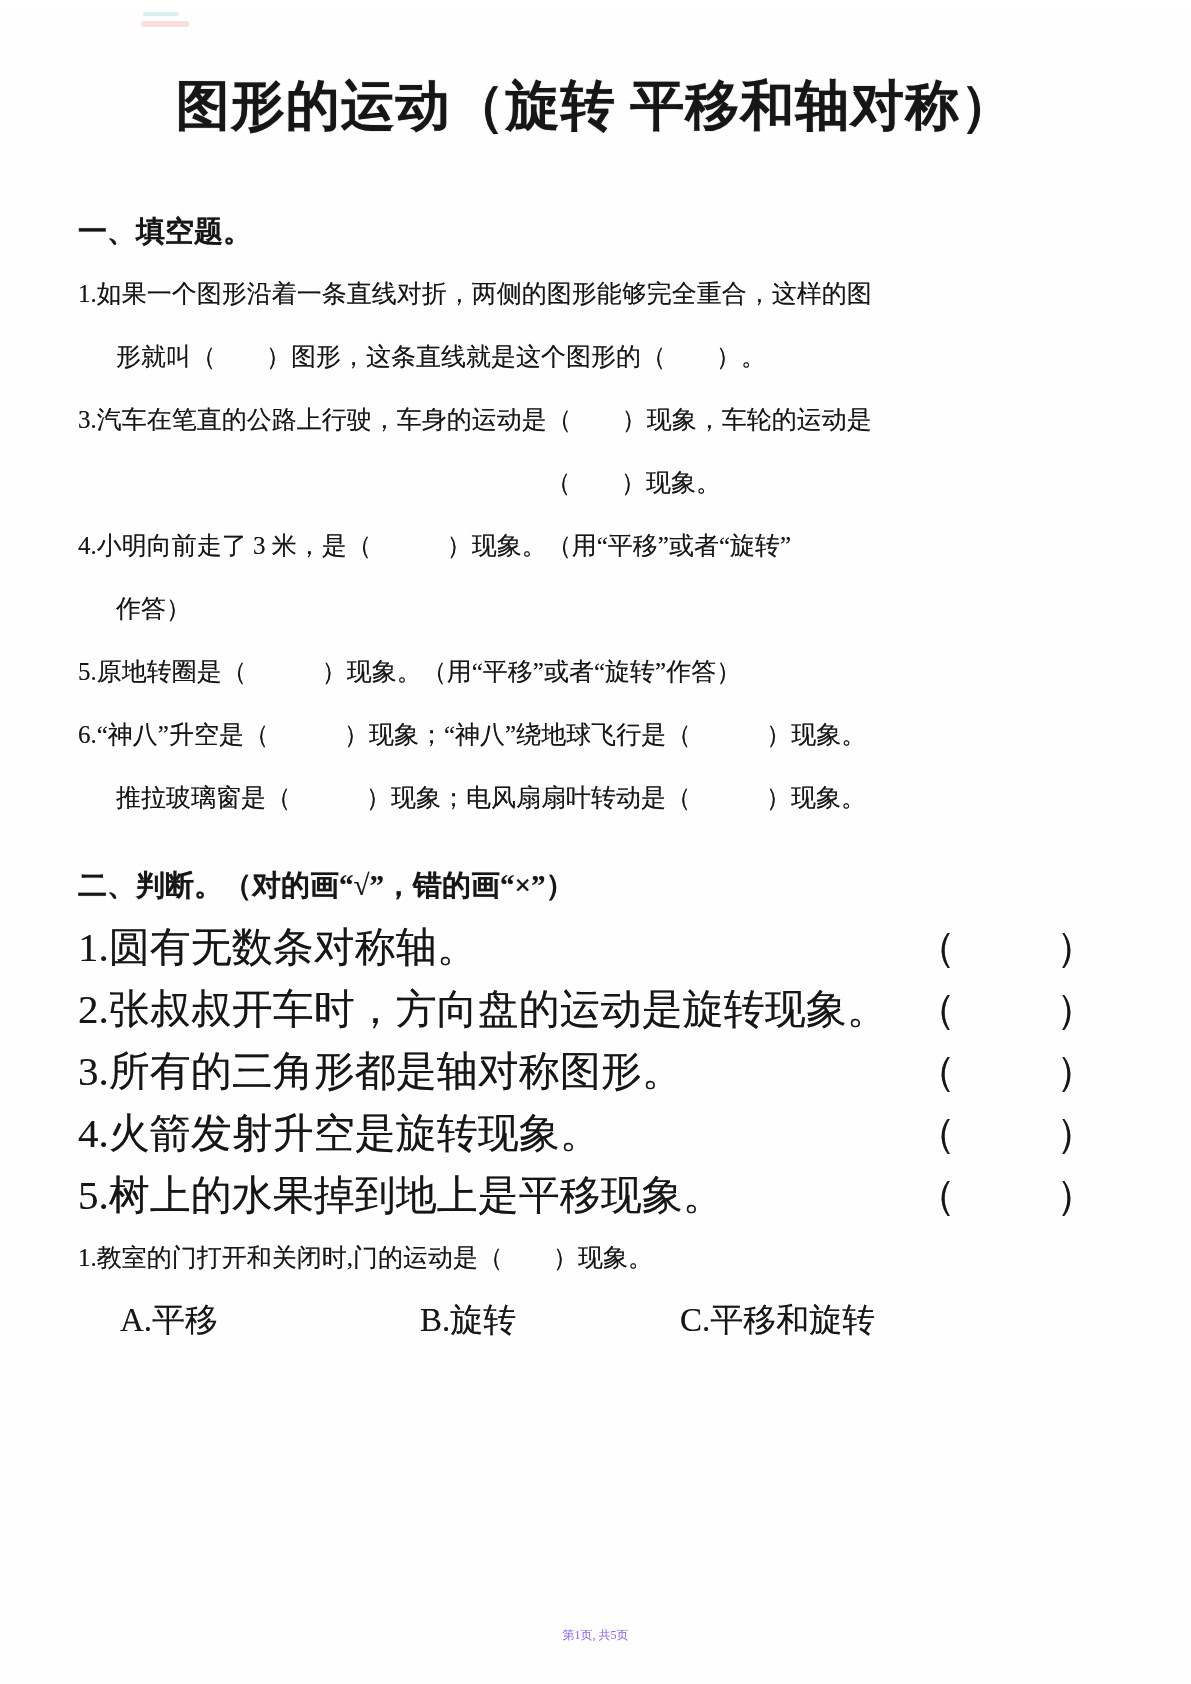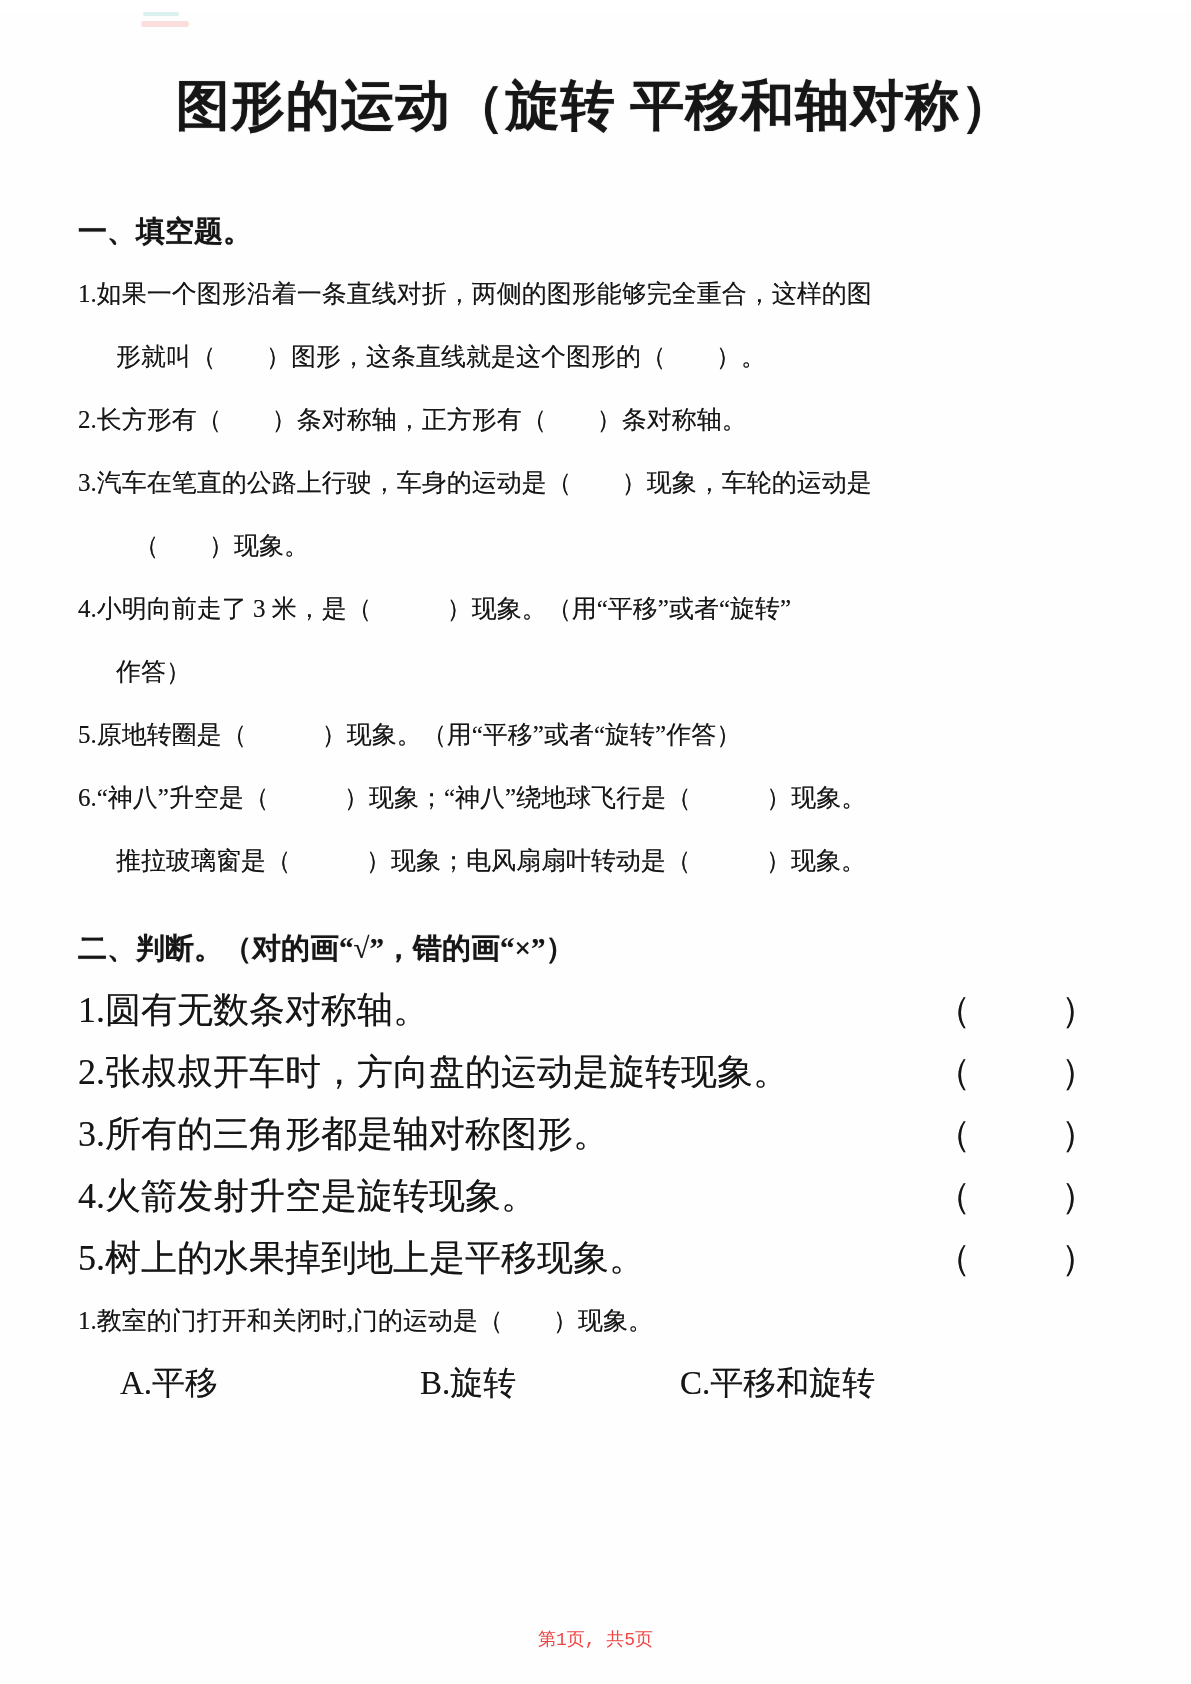--- a/index.html
+++ b/index.html
@@ -55,68 +55,67 @@
   .qline {
     font-size: 25px;
     line-height: 63px;
     white-space: nowrap;
     text-shadow: 0 0 0.6px rgba(0,0,0,0.45);
   }
   .jrow {
     display: flex;
     justify-content: space-between;
     align-items: baseline;
-    font-size: 36px;
+    font-size: 41px;
     line-height: 62px;
     text-shadow: 0 0 0.6px rgba(0,0,0,0.45);
   }
   .jrow .blank {
     margin-right: 30px;
     letter-spacing: 6px;
   }
   .indent-1 { padding-left: 38px; }
-  .indent-2 { padding-left: 56px; }
+  .indent-2 { padding-left: 56px; text-align: center; }
   .options {
     display: flex;
     font-size: 33px;
     line-height: 63px;
     padding-left: 42px;
     text-shadow: 0 0 0.6px rgba(0,0,0,0.45);
   }
   .option-a { width: 300px; }
   .option-b { width: 260px; }
   .option-c { flex: 1; }
   .footer {
     position: absolute;
     left: 0; right: 0;
     top: 1615px;
     text-align: center;
-    font-size: 18px;
-    color: #ef4444;
-    font-family: Liberation Mono, monospace;
+    font-size: 12px;
+    color: #8b5cf6;
+    font-family: Liberation Serif, serif;
   }
 </style>
 </head>
 <body>
 
 <div class="page">
 
   <div class="artifact-cyan"></div>
   <div class="artifact-pink"></div>
 
   <h1 class="title">图形的运动（旋转 平移和轴对称）</h1>
 
   <div class="content">
 
     <div class="sec-heading sec1-heading">一、填空题。</div>
 
     <div class="qline">1.如果一个图形沿着一条直线对折，两侧的图形能够完全重合，这样的图</div>
     <div class="qline indent-1">形就叫（　　）图形，这条直线就是这个图形的（　　）。</div>
 
-    <div class="qline">2.长方形有（　　）条对称轴，正方形有（　　）条对称轴。</div>
 
     <div class="qline">3.汽车在笔直的公路上行驶，车身的运动是（　　）现象，车轮的运动是</div>
     <div class="qline indent-2">（　　）现象。</div>
 
     <div class="qline">4.小明向前走了 3 米，是（　　　）现象。（用“平移”或者“旋转”</div>
     <div class="qline indent-1">作答）</div>
 
     <div class="qline">5.原地转圈是（　　　）现象。（用“平移”或者“旋转”作答）</div>
 
     <div class="qline">6.“神八”升空是（　　　）现象；“神八”绕地球飞行是（　　　）现象。</div>

